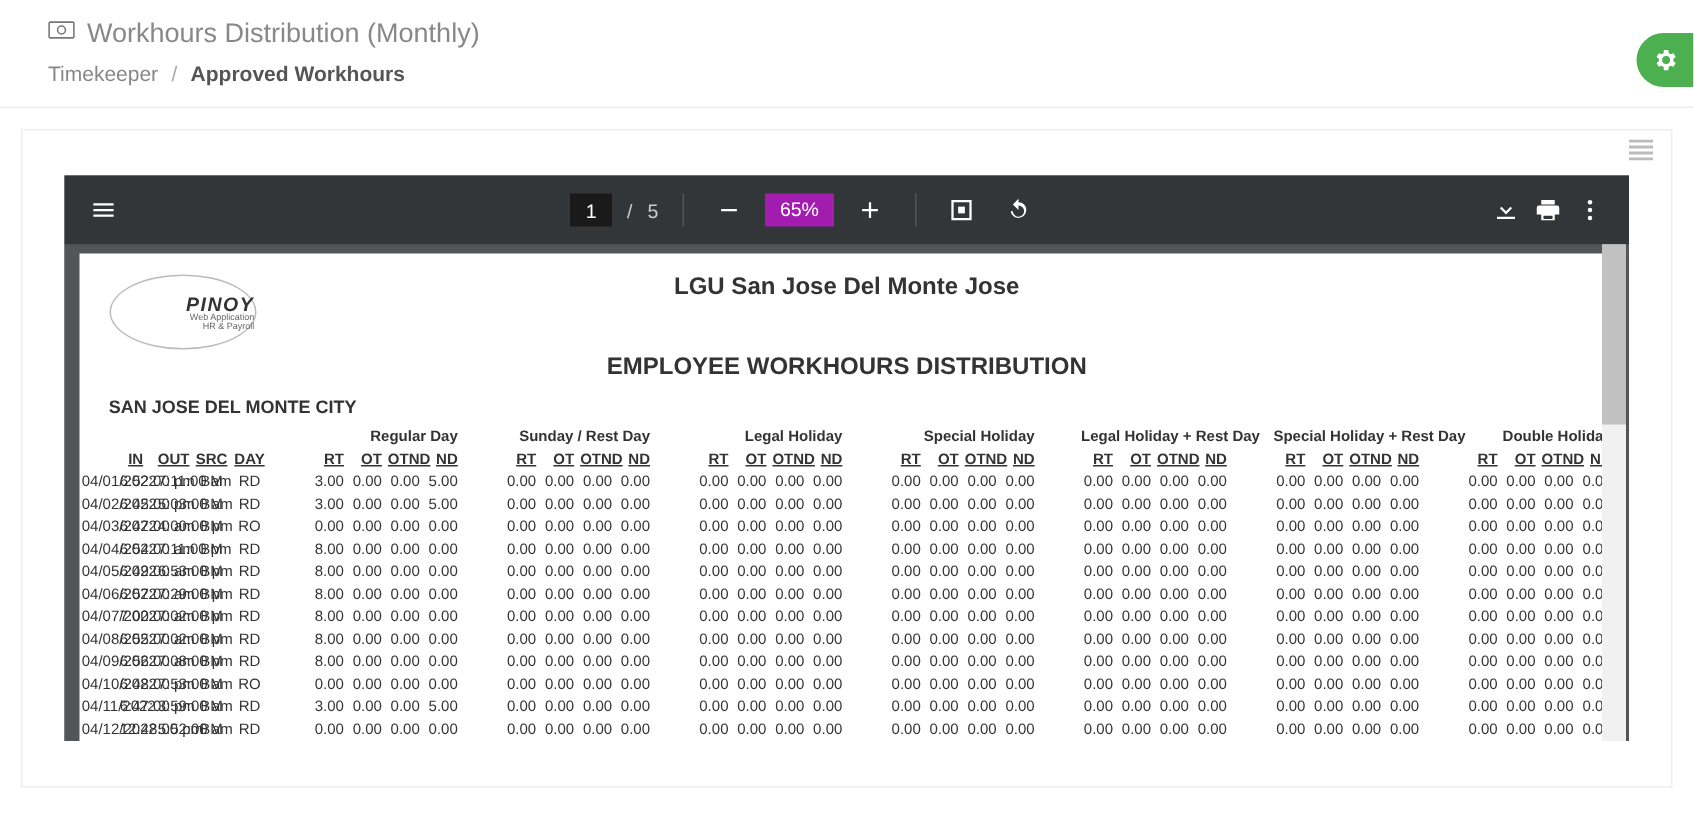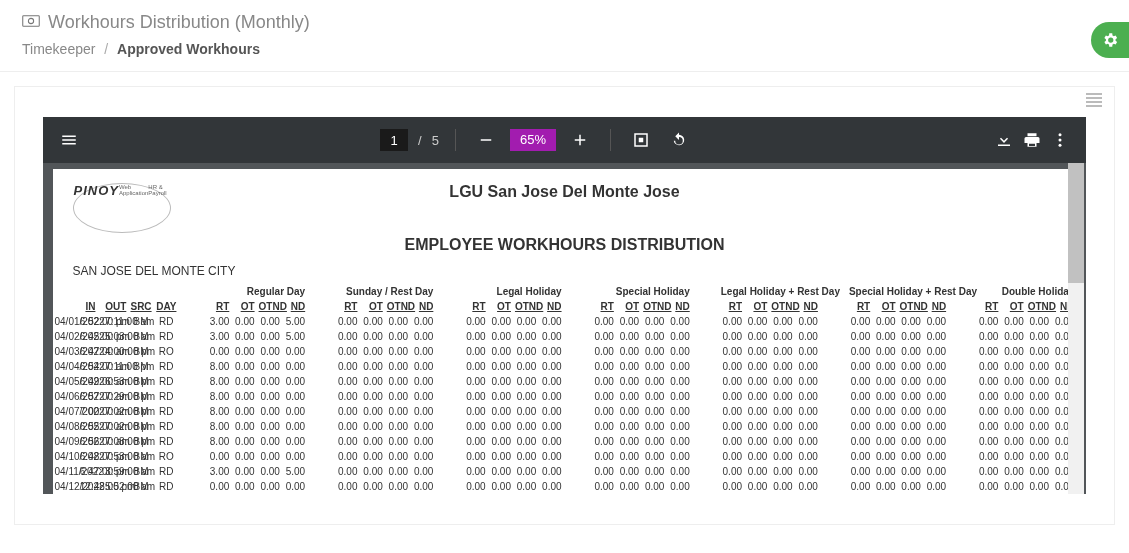--- a/index.html
+++ b/index.html
@@ -1,18 +1,18 @@
 <!DOCTYPE html>
 <html><head>
 <meta charset="utf-8">
 <style>
 * { box-sizing: border-box; margin: 0; padding: 0; }
 body { font-family: "Segoe UI", Arial, sans-serif; background: #fff; width: 1129px; height: 553px; overflow: hidden; color: #333; position: relative; }
 
-.page-header { padding: 12px 22px 14px; }
+.page-header { padding: 12px 32px 14px; }
 .page-title-row { display: flex; align-items: center; gap: 8px; }
 .money-icon { font-size: 16px; color: #666; }
 .page-title { font-size: 18px; color: #888; font-weight: 400; }
 .breadcrumb { margin-top: 8px; font-size: 14px; color: #888; }
 .breadcrumb .sep { margin: 0 5px; color: #aaa; }
 .breadcrumb .current { color: #555; font-weight: 600; }
 .hr1 { border: 0; border-top: 1px solid #eee; }
 
 .gear-fab { position: absolute; top: 22px; right: 0; width: 38px; height: 36px; background: #4caf50; border-radius: 18px 0 0 18px; display: flex; align-items: center; justify-content: center; color: #fff; cursor: pointer; }
 
@@ -30,29 +30,29 @@
 .pdf-toolbar .slash { color: #ccc; font-size: 13px; }
 .pdf-toolbar .divider { width: 1px; height: 22px; background: #555; margin: 0 6px; }
 .pdf-toolbar svg { width: 18px; height: 18px; fill: #fff; }
 
 .pdf-page-wrap { background: #525659; padding: 6px 0 0 0; display: flex; justify-content: center; position: relative; }
 .pdf-scroll { position: absolute; right: 2px; top: 0; width: 16px; height: 100%; background: #f1f1f1; }
 .pdf-scroll-thumb { position: absolute; right: 2px; top: 0; width: 16px; height: 120px; background: #c1c1c1; }
 .pdf-page { background: #fff; width: 1024px; font-family: Arial, sans-serif; }
 
 .doc-header { display: flex; padding: 14px 20px 6px; }
-.logo { width: 98px; height: 50px; border: 1px solid #bbb; border-radius: 50%/50%; display: flex; flex-direction: row; align-items: flex-start; justify-content: center; font-size: 7px; line-height: 1; }
+.logo { width: 98px; height: 50px; border: 1px solid #bbb; border-radius: 50%/50%; display: flex; flex-direction: column; align-items: flex-end; justify-content: center; font-size: 7px; line-height: 1; }
 .logo .brand { font-size: 13px; font-weight: 700; font-style: italic; letter-spacing: 1px; }
 .logo .sub { font-size: 6px; color: #666; }
 .doc-titles { flex: 1; text-align: center; }
 .doc-titles h1 { font-size: 16px; font-weight: 700; margin-bottom: 2px; }
 .doc-titles h2 { font-size: 16px; font-weight: 700; margin-top: 35px; }
 .doc-titles .period { font-size: 10px; }
 .doc-titles .emp { font-size: 11px; font-weight: 700; margin-top: 3px; }
-.dept { font-size: 12px; font-weight: 400; padding: 4px 20px 6px; }
+.dept { font-size: 12px; font-weight: 700; padding: 4px 20px 6px; }
 
 .grid-scroll { overflow: hidden; }
 table.data { border-collapse: collapse; width: 100%; font-size: 10px; table-layout: fixed; }
 table.data th, table.data td { padding: 2px 2px; text-align: right; white-space: nowrap; }
 table.data .dcol { width: 36px; text-align: left; }
 table.data .tcol { width: 52px; text-align: center; }
 table.data .scol { width: 24px; text-align: center; }
 table.data .ncol { width: 27px; }
 .grphdr th { text-align: center; font-weight: 700; padding-bottom: 2px; }
 .colhdr th { text-decoration: underline; font-weight: 700; }

